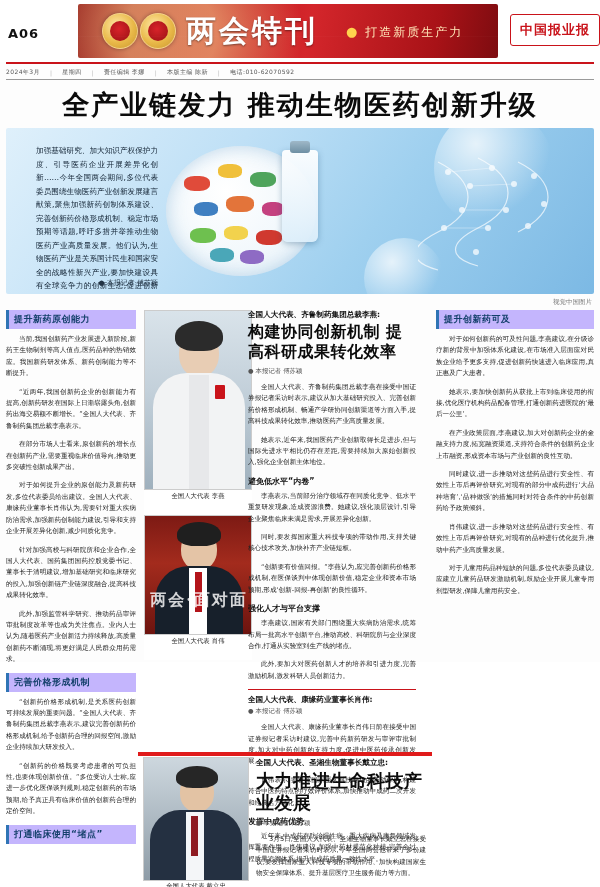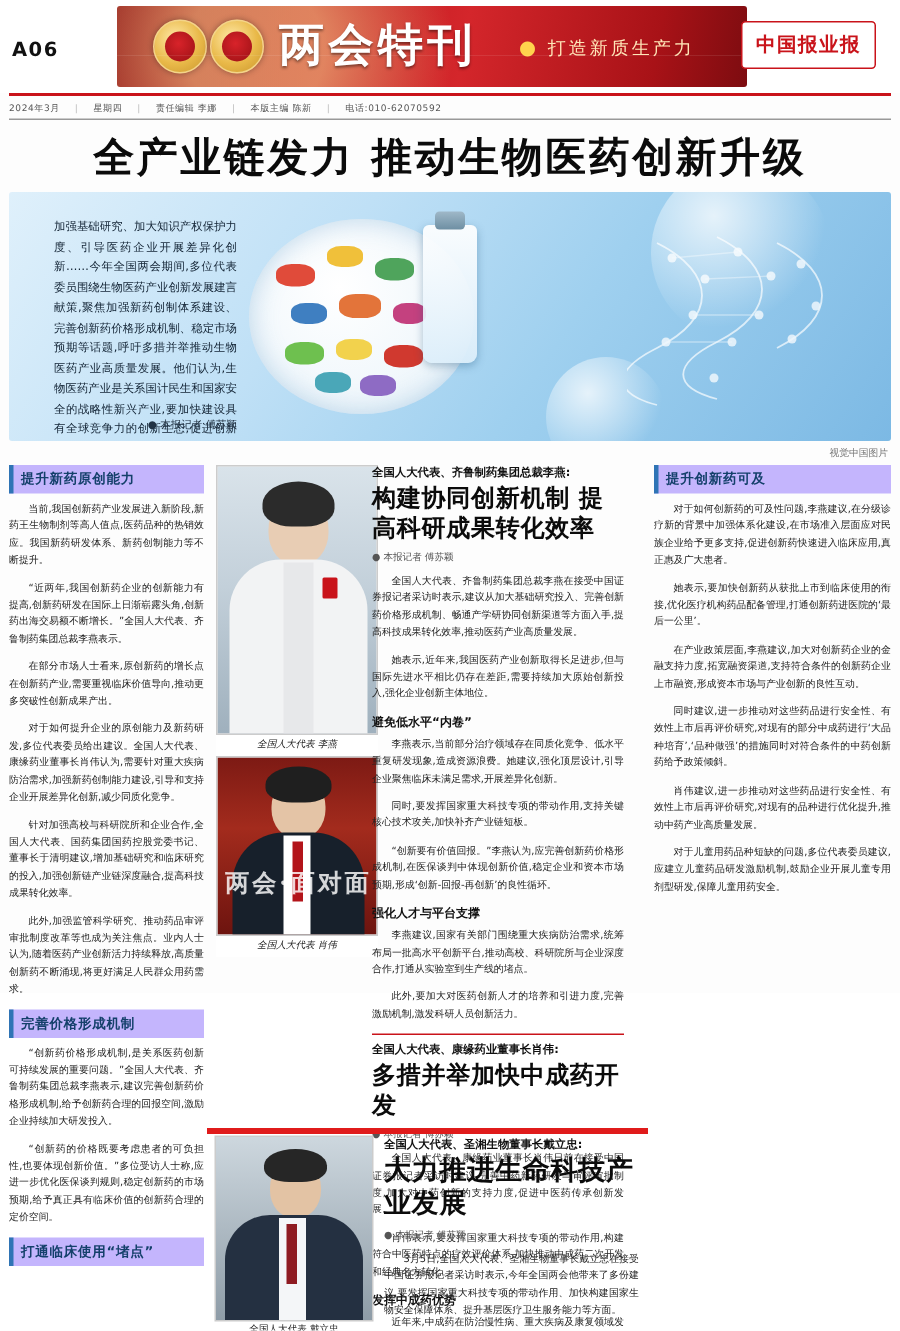--- a/index.html
+++ b/index.html
@@ -45,21 +45,21 @@
     font-size:30px;font-weight:bold;color:#ffffff;letter-spacing:3px;
     text-shadow:0 1px 2px rgba(0,0,0,.45);
     line-height:42px;
   }
   .mast-sub{
     position:absolute;left:268px;top:20px;
     font-size:12px;color:#ffe6b8;letter-spacing:2px;
   }
   .mast-sub .dot{color:#ffd34d;font-size:13px;}
   .logo-box{
-    position:absolute;right:16px;top:14px;width:88px;height:30px;
+    position:absolute;right:0;top:14px;width:88px;height:30px;
     border:1px solid #c9131a;border-radius:3px;
     display:flex;align-items:center;justify-content:center;
     background:#fff;
   }
   .logo-text{font-family:"DejaVu Serif","Liberation Serif",serif;font-size:13px;font-weight:bold;color:#c9131a;letter-spacing:1px;}
 
   .mast-rule{position:absolute;left:6px;right:6px;top:62px;height:2px;background:#c9131a;}
   .infobar{
     position:absolute;left:6px;top:66px;right:6px;height:12px;
     font-size:6px;color:#555;letter-spacing:.4px;display:flex;gap:10px;align-items:center;
@@ -135,21 +135,21 @@
   .subhead{
     font-family:"DejaVu Serif","Liberation Serif",serif;
     font-size:16px;font-weight:bold;color:#0b0b0b;line-height:20px;margin:0 0 5px 0;letter-spacing:.5px;
   }
   .byline{font-size:6.4px;color:#555;margin:0 0 6px 0;}
   .minihead{font-size:8px;font-weight:bold;color:#111;margin:4px 0 4px 0;}
 
   
   .photo{position:relative;border:1px solid #ccc;background:#b9c3cc;overflow:hidden;}
   .cap{
-    font-size:6.4px;color:#222;text-align:center;padding:2px 0 3px 0;background:#fff;font-style:italic;
+    font-size:6.4px;color:#222;text-align:center;padding:2px 0 14px 0;background:#fff;
   }
   .portrait-a{height:178px;background:linear-gradient(180deg,#d9e3ea 0%,#c3d0da 45%,#9fb0bd 100%);}
   .portrait-b{height:118px;background:linear-gradient(180deg,#7d1a14 0%,#a32b1d 40%,#6d140f 100%);}
 
   .head-shape{position:absolute;border-radius:50% 50% 46% 46%;}
   .body-shape{position:absolute;border-radius:34px 34px 0 0;}
 
   
   .hl-box{
     position:absolute;left:138px;right:168px;bottom:6px;top:752px;
@@ -299,21 +299,20 @@
       <p class="ptext ind">李燕表示,当前部分治疗领域存在同质化竞争、低水平重复研发现象,造成资源浪费。她建议,强化顶层设计,引导企业聚焦临床未满足需求,开展差异化创新。</p>
       <p class="ptext ind">同时,要发挥国家重大科技专项的带动作用,支持关键核心技术攻关,加快补齐产业链短板。</p>
       <p class="ptext ind">“创新要有价值回报。”李燕认为,应完善创新药价格形成机制,在医保谈判中体现创新价值,稳定企业和资本市场预期,形成‘创新-回报-再创新’的良性循环。</p>
       <div class="minihead">强化人才与平台支撑</div>
       <p class="ptext ind">李燕建议,国家有关部门围绕重大疾病防治需求,统筹布局一批高水平创新平台,推动高校、科研院所与企业深度合作,打通从实验室到生产线的堵点。</p>
       <p class="ptext ind">此外,要加大对医药创新人才的培养和引进力度,完善激励机制,激发科研人员创新活力。</p>
 
       <div class="redline"></div>
 
       <div class="kicker">全国人大代表、康缘药业董事长肖伟:</div>
-      <div class="subhead">多措并举加快中成药开发</div>
       <div class="byline">● 本报记者  傅苏颖</div>
       <p class="ptext ind">全国人大代表、康缘药业董事长肖伟日前在接受中国证券报记者采访时建议,完善中药新药研发与审评审批制度,加大对中药创新的支持力度,促进中医药传承创新发展。</p>
       <p class="ptext ind">肖伟表示,要发挥国家重大科技专项的带动作用,构建符合中医药特点的疗效评价体系,加快推动中成药二次开发和经典名方转化。</p>
       <div class="minihead">发挥中成药优势</div>
       <p class="ptext ind">近年来,中成药在防治慢性病、重大疾病及康复领域发挥重要作用。肖伟建议,加强中药材规范化种植,完善全过程质量追溯体系,提升中成药质量一致性水平。</p>
 
     </div>
 
     <div class="col c4">
       <div class="sec-head">提升创新药可及</div>

